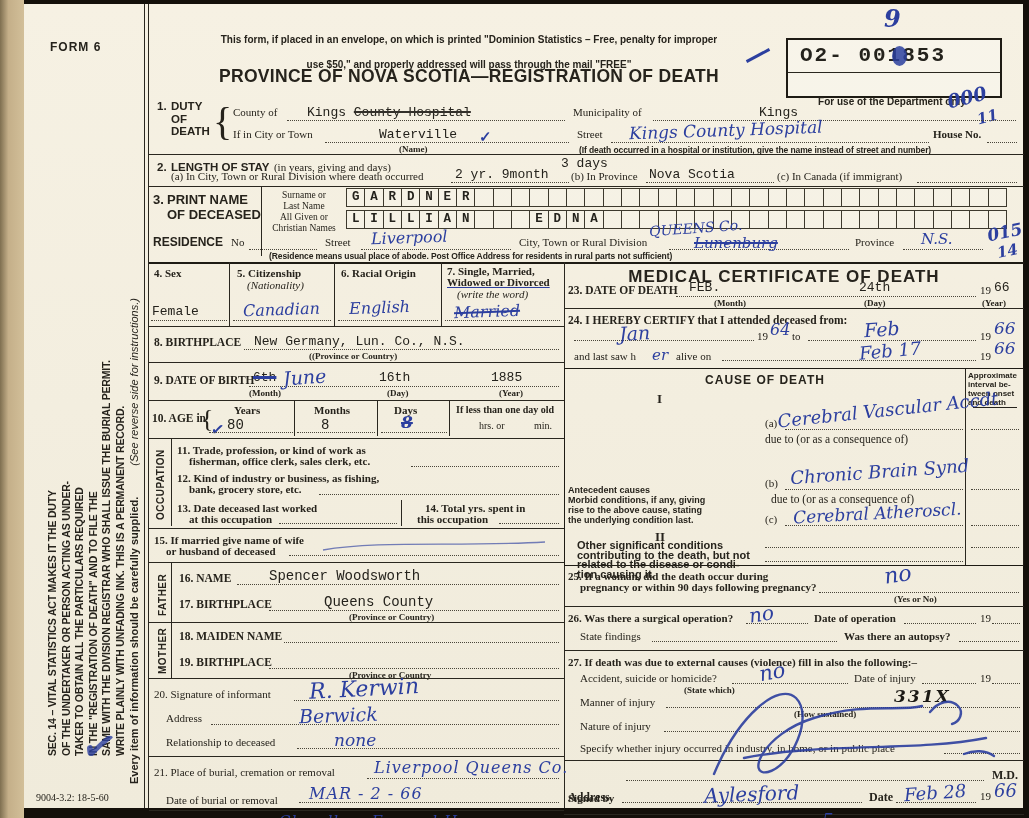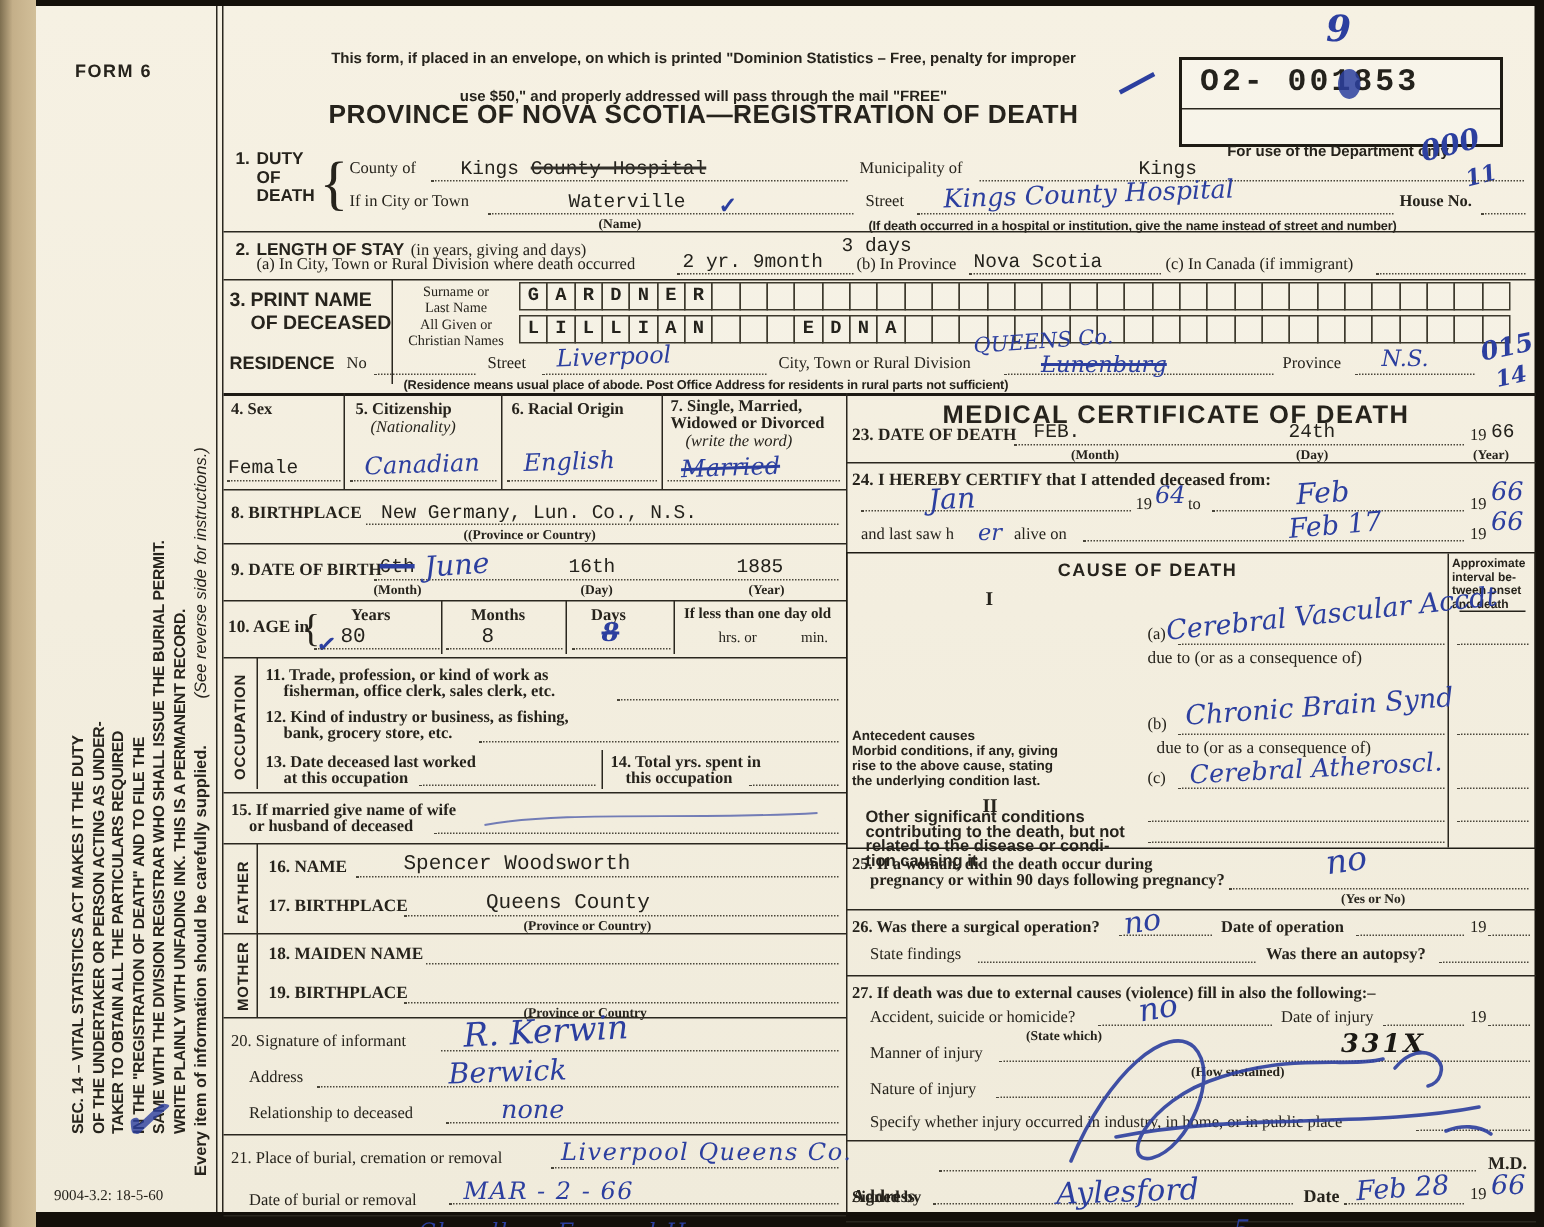--- a/index.html
+++ b/index.html
@@ -227,21 +227,21 @@
     <div class="a" style="left:0;top:258px;width:415px;height:546px">
 
       <div class="a vl" style="left:80px;top:0;height:64px"></div>
       <div class="a vl" style="left:185px;top:0;height:64px"></div>
       <div class="a vl" style="left:292px;top:0;height:64px"></div>
       <div class="a lbl b" style="left:5px;top:5px">4. Sex</div>
       <div class="a lbl b" style="left:88px;top:5px">5. Citizenship</div>
       <div class="a lbl i" style="left:98px;top:17px">(Nationality)</div>
       <div class="a lbl b" style="left:192px;top:5px">6. Racial Origin</div>
       <div class="a lbl b" style="left:298px;top:3px">7. Single, Married,</div>
-      <div class="a lbl b" style="left:298px;top:14px;text-decoration-color:#2c3f9f">Widowed or Divorced</div>
+      <div class="a lbl b" style="left:298px;top:14px;text-decoration:underline;text-decoration-color:#2c3f9f">Widowed or Divorced</div>
       <div class="a lbl i" style="left:308px;top:26px">(write the word)</div>
       <div class="a typed" style="left:3px;top:42px">Female</div>
       <div class="a hw hwl" style="left:94px;top:38px;font-size:16px">Canadian</div>
       <div class="a hw hwl" style="left:200px;top:36px;font-size:16px">English</div>
       <div class="a hw hwl strike-b" style="left:305px;top:40px;font-size:16px">Married</div>
       <div class="a dl" style="left:2px;top:58px;width:76px"></div>
       <div class="a dl" style="left:84px;top:58px;width:98px"></div>
       <div class="a dl" style="left:189px;top:58px;width:100px"></div>
       <div class="a dl" style="left:296px;top:58px;width:115px"></div>
       <div class="a hl" style="left:0;right:0;top:64px"></div>
@@ -288,21 +288,21 @@
       <div class="a lbl b" style="left:28px;top:182px">11. Trade, profession, or kind of work as</div>
       <div class="a lbl b" style="left:40px;top:193px">fisherman, office clerk, sales clerk, etc.</div>
       <div class="a dl" style="left:262px;top:204px;width:148px"></div>
       <div class="a lbl b" style="left:28px;top:210px">12. Kind of industry or business, as fishing,</div>
       <div class="a lbl b" style="left:40px;top:221px">bank, grocery store, etc.</div>
       <div class="a dl" style="left:170px;top:232px;width:240px"></div>
       <div class="a vl" style="left:252px;top:238px;height:26px"></div>
       <div class="a lbl b" style="left:28px;top:240px">13. Date deceased last worked</div>
       <div class="a lbl b" style="left:40px;top:251px">at this occupation</div>
       <div class="a dl" style="left:130px;top:261px;width:118px"></div>
-      <div class="a lbl b" style="left:258px;top:240px">14. Total yrs. spent in</div>
+      <div class="a lbl b" style="left:276px;top:240px">14. Total yrs. spent in</div>
       <div class="a lbl b" style="left:268px;top:251px">this occupation</div>
       <div class="a dl" style="left:350px;top:261px;width:60px"></div>
       <div class="a hl" style="left:0;right:0;top:266px"></div>
 
       <div class="a lbl b" style="left:5px;top:272px">15. If married give name of wife</div>
       <div class="a lbl b" style="left:17px;top:283px">or husband of deceased</div>
       <div class="a dl" style="left:140px;top:293px;width:270px"></div>
       <svg class="a" style="left:170px;top:276px" width="230" height="16">
         <path d="M4,12 C60,2 140,9 226,4" stroke="#2c3f9f" stroke-width="1.3" fill="none" opacity=".65"></path>
       </svg>

